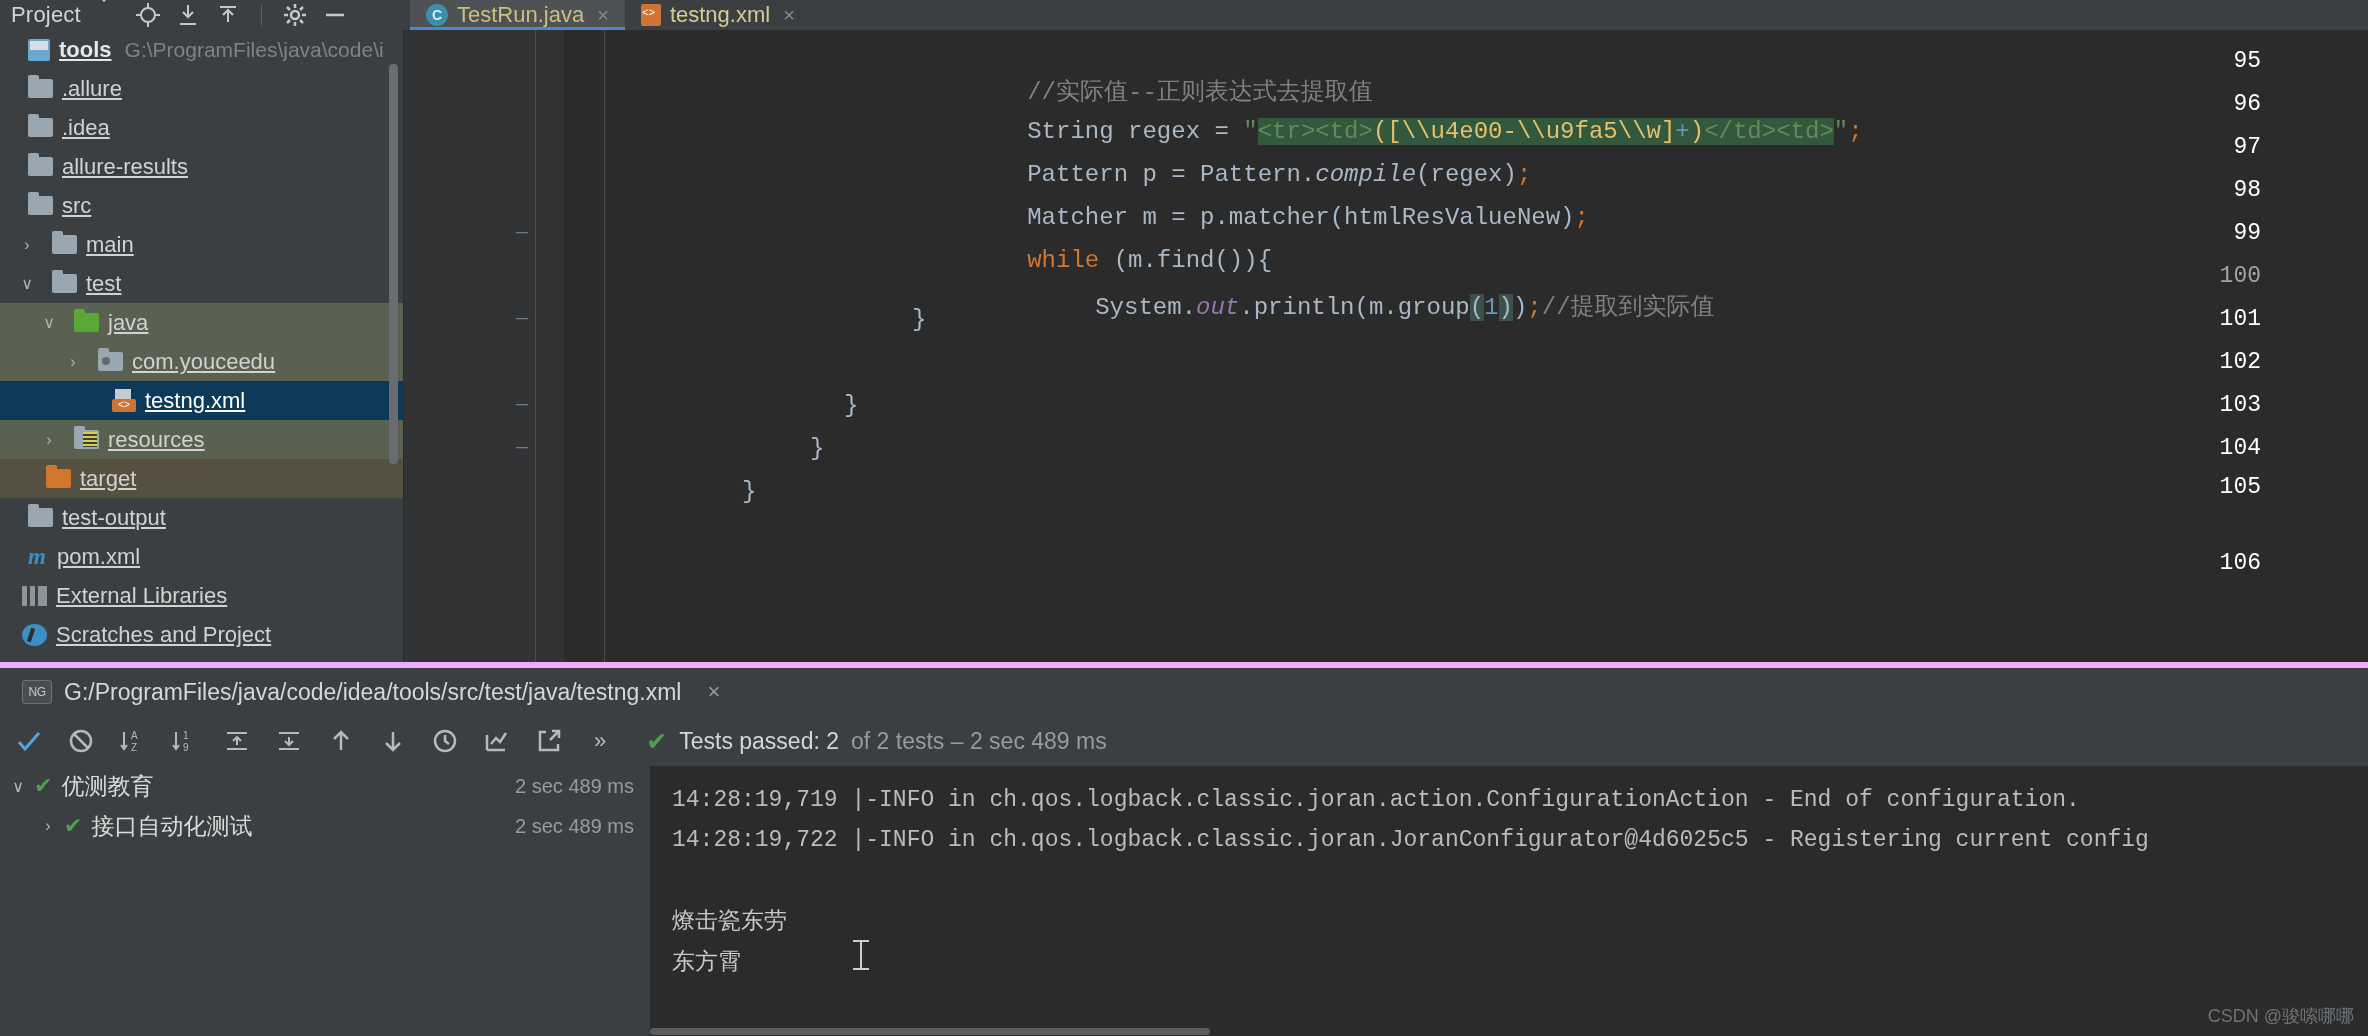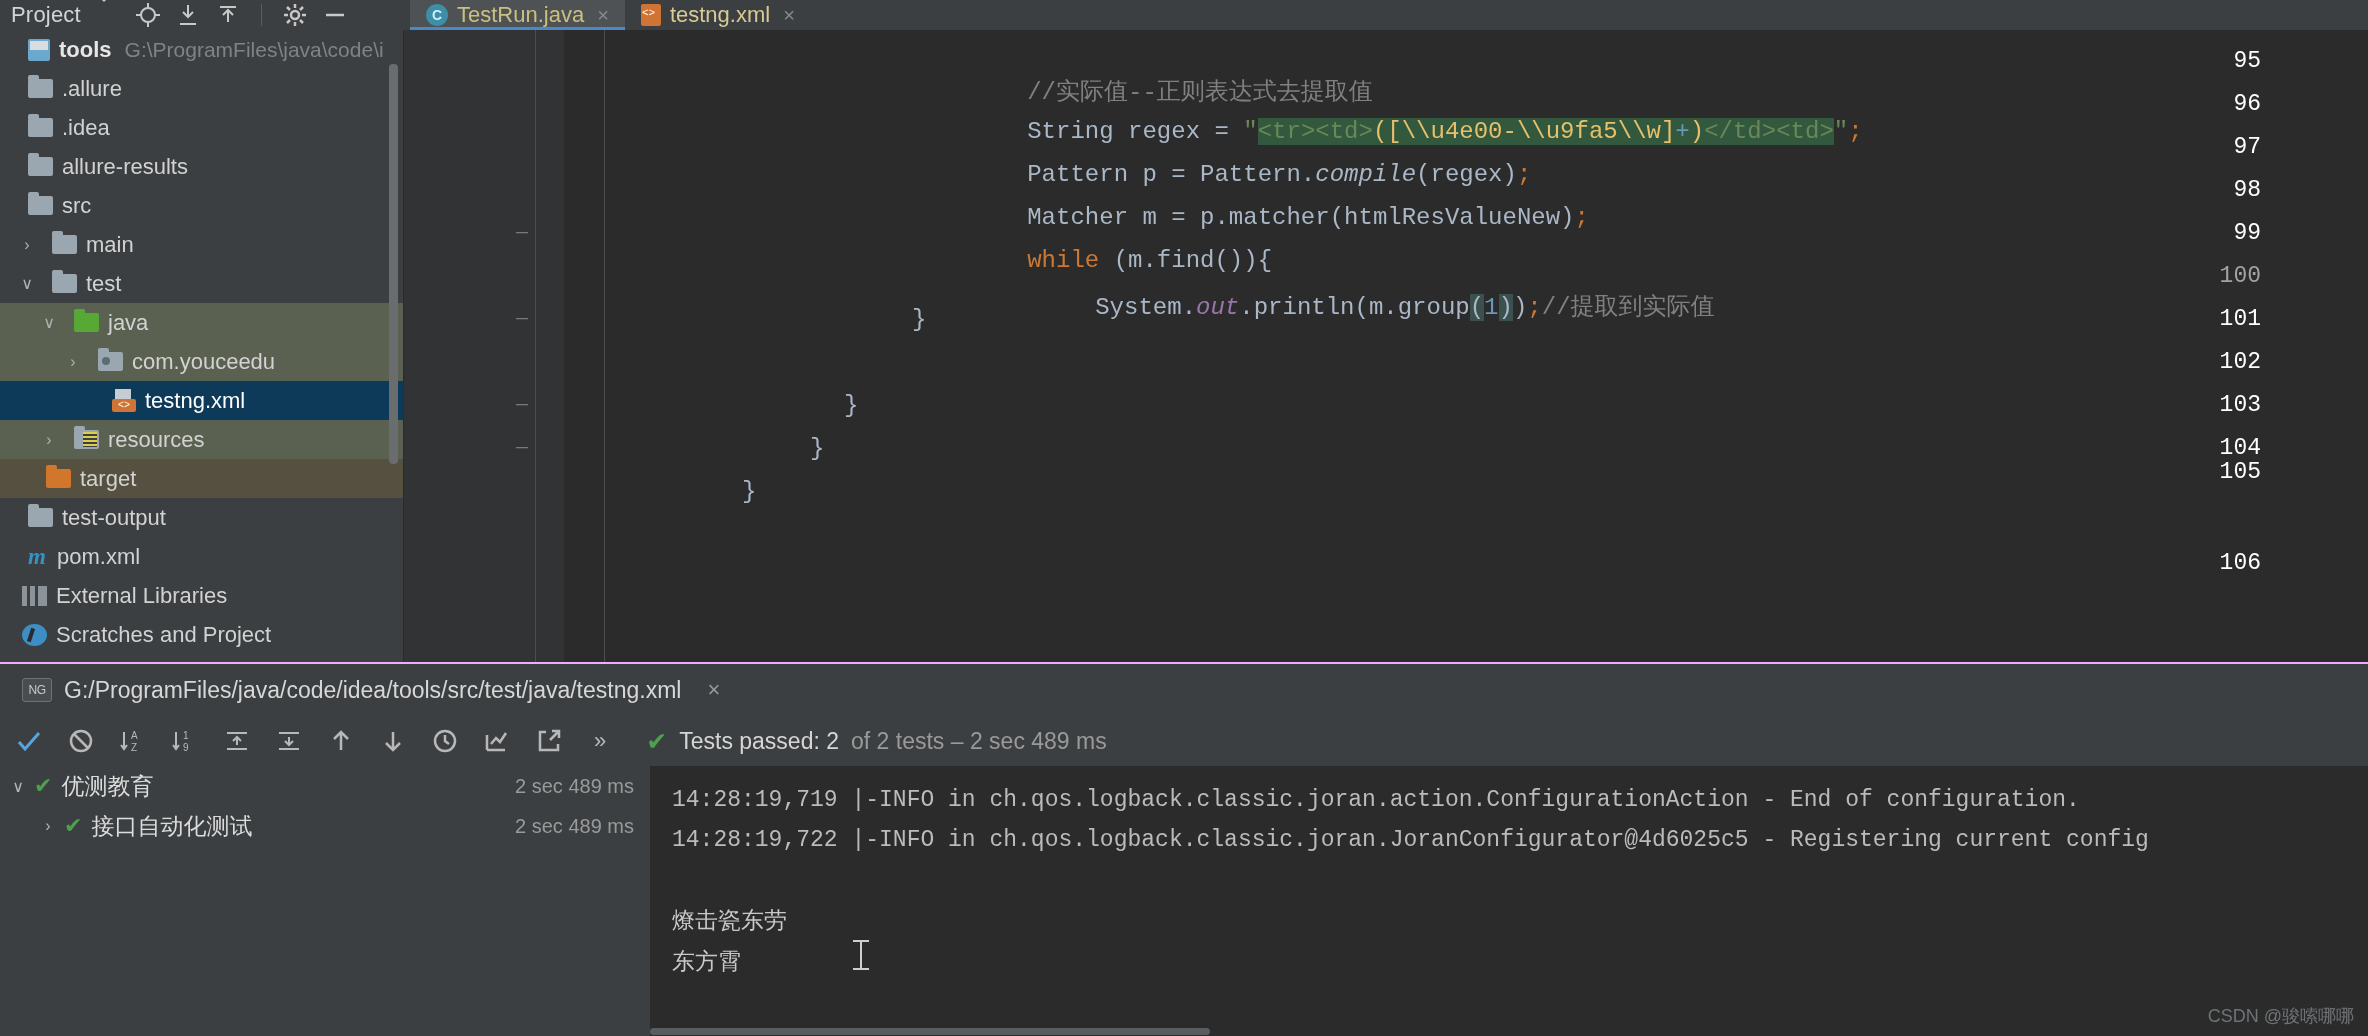--- a/index.html
+++ b/index.html
@@ -40,21 +40,21 @@
   .trow.sel-brown { background:#55503f; }
   .arrow { width:22px; text-align:center; color:#b0b0b0; font-size:16px; flex:none; }
   .arrow.none { color:transparent; }
   .folder { width:25px;height:19px;background:#9aa7b0;border-radius:2px 2px 2px 2px;flex:none;position:relative;}
   .folder::before{content:"";position:absolute;left:0;top:-4px;width:11px;height:5px;background:#9aa7b0;border-radius:2px 2px 0 0;}
   .folder.green{background:#58a836;} .folder.green::before{background:#58a836;}
   .folder.orange{background:#d2762c;} .folder.orange::before{background:#d2762c;}
   .folder.src::after{content:"";position:absolute;left:4px;top:5px;width:8px;height:8px;background:#5d6b74;border-radius:50%;}
   .folder.res::after{content:"";position:absolute;left:9px;top:2px;width:14px;height:15px;
      background:repeating-linear-gradient(#d9cf4a,#d9cf4a 2px,#3c3f41 2px,#3c3f41 4px);}
-  .fname { margin-left:9px; }
+  .fname { margin-left:9px;text-decoration:underline; }
   .fpath { margin-left:13px; color:#7f8386; font-size:21px; }
   .xmlico{width:24px;height:24px;position:relative;flex:none;}
   .xmlico .pg{position:absolute;left:3px;top:0;width:16px;height:15px;background:#c6cdd2;}
   .xmlico .tag{position:absolute;left:0;bottom:1px;width:24px;height:13px;background:#cf7434;border-radius:2px;
                color:#fff;font-size:10px;text-align:center;line-height:13px;font-family:"Liberation Mono",monospace;}
   .mico{color:#3592c4;font-style:italic;font-weight:bold;font-size:23px;width:25px;flex:none;font-family:"Liberation Serif",serif;}
   .libico{width:25px;height:20px;flex:none;background:linear-gradient(90deg,#8d9499 0 5px,transparent 5px 8px,#8d9499 8px 13px,transparent 13px 16px,#8d9499 16px 21px);}
   .scico{width:25px;height:22px;flex:none;border-radius:50%;background:#3c8ec4;position:relative;}
   .scico::after{content:"";position:absolute;left:7px;top:4px;width:4px;height:14px;background:#2b2b2b;transform:rotate(18deg);}
   .modico{width:22px;height:22px;flex:none;background:#6aa8cd;border-radius:2px;position:relative;}
@@ -76,21 +76,21 @@
   .cl { position:absolute; left:0; color:#a9b7c6; }
   .kw { color:#cc7832; } .str { color:#6a8759; } .num{color:#6897bb;}
   .cmt { color:#808080; } .fld{color:#9876aa;font-style:italic;}
   .italic{font-style:italic;}
   .hl-green { background:#32593d; }
   .regx { color:#e8bf6a; } .regtag{color:#6a8759;} .regplus{color:#6897bb;}
   .paren-hl { background:#3b514d; }
 
   
   .crumb { position:absolute; left:0; top:662px; width:2368px; height:54px; background:#3c3f41;
-           display:flex; align-items:center; gap:12px; padding-left:22px; border-top:2px solid #f0abfc;}
+           display:flex; align-items:center; gap:12px; padding-left:22px; border-top:6px solid #f0abfc;}
   .crumb .ng { width:30px;height:24px;background:#4a4d4f;border:1px solid #6e7275;border-radius:3px;color:#c8c8c8;
                font-size:12px;display:flex;align-items:center;justify-content:center;letter-spacing:-0.5px;}
   .crumb .ctext{ font-size:23px; color:#d7d7d7; }
   .crumb .cx { color:#9a9a9a; font-size:22px; margin-left:14px; }
 
   .runbar { position:absolute; left:0; top:716px; width:2368px; height:50px; background:#3c3f41;
             display:flex; align-items:center; gap:22px; padding-left:14px; }
   .rb { width:30px; height:30px; position:relative; cursor:pointer; flex:none; }
   .rstat { display:flex; align-items:center; gap:12px; margin-left:18px; font-size:23px; }
   .rstat .ok { color:#4ea04e; font-size:25px; }
@@ -266,21 +266,21 @@
     <div class="ln" style="top:18px">95</div>
     <div class="ln" style="top:61px">96</div>
     <div class="ln" style="top:104px">97</div>
     <div class="ln" style="top:147px">98</div>
     <div class="ln" style="top:190px">99</div>
     <div class="ln" style="top:233px; color:#a4a3a3">100</div>
     <div class="ln" style="top:276px">101</div>
     <div class="ln" style="top:319px">102</div>
     <div class="ln" style="top:362px">103</div>
     <div class="ln" style="top:405px">104</div>
-    <div class="ln" style="top:429px">105</div>
+    <div class="ln" style="top:444px">105</div>
     <div class="ln" style="top:520px">106</div>
 
     <div class="fold" style="top:193px">─</div>
     <div class="fold" style="top:279px">─</div>
     <div class="fold" style="top:365px">─</div>
     <div class="fold" style="top:408px">─</div>
 
     <div class="code">
       <div class="cl" style="top:18px;left:340px">
         <span class="cmt">//实际值--正则表达式去提取值</span>

